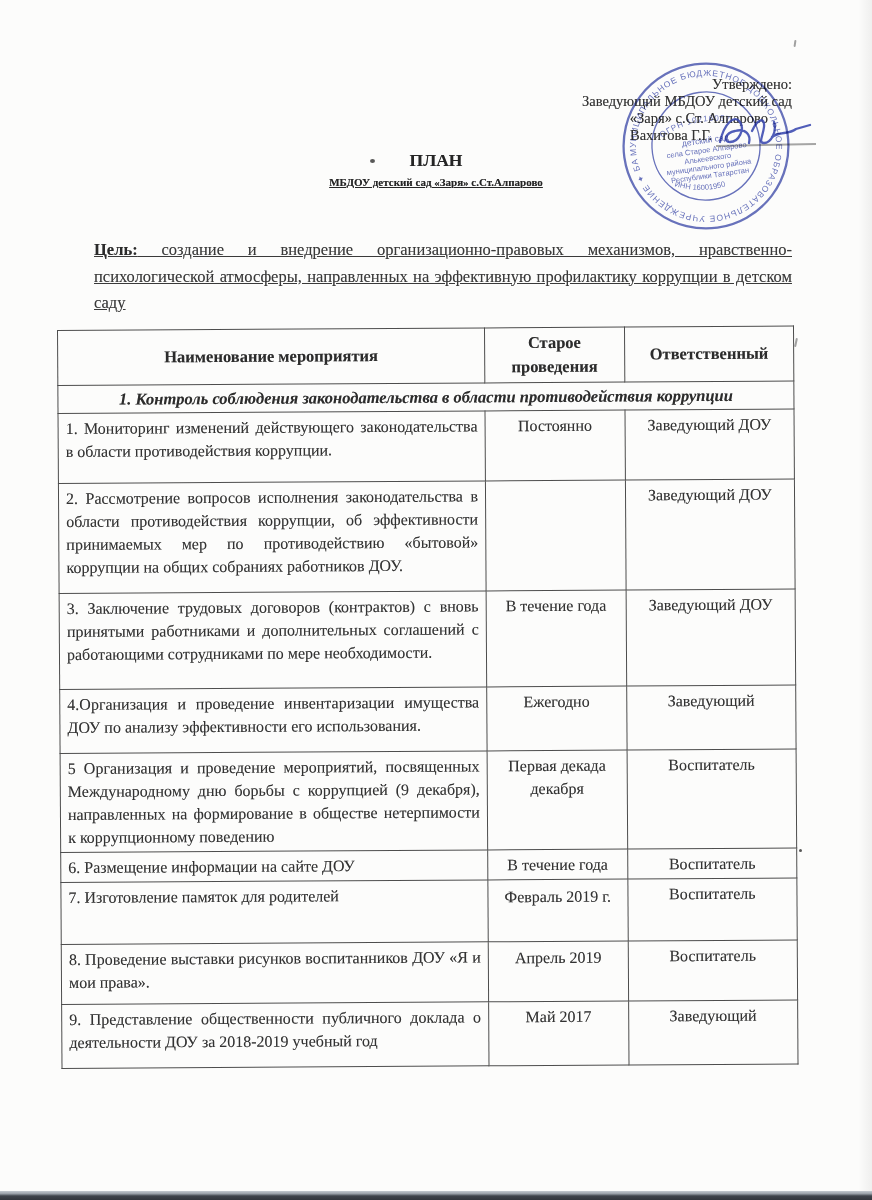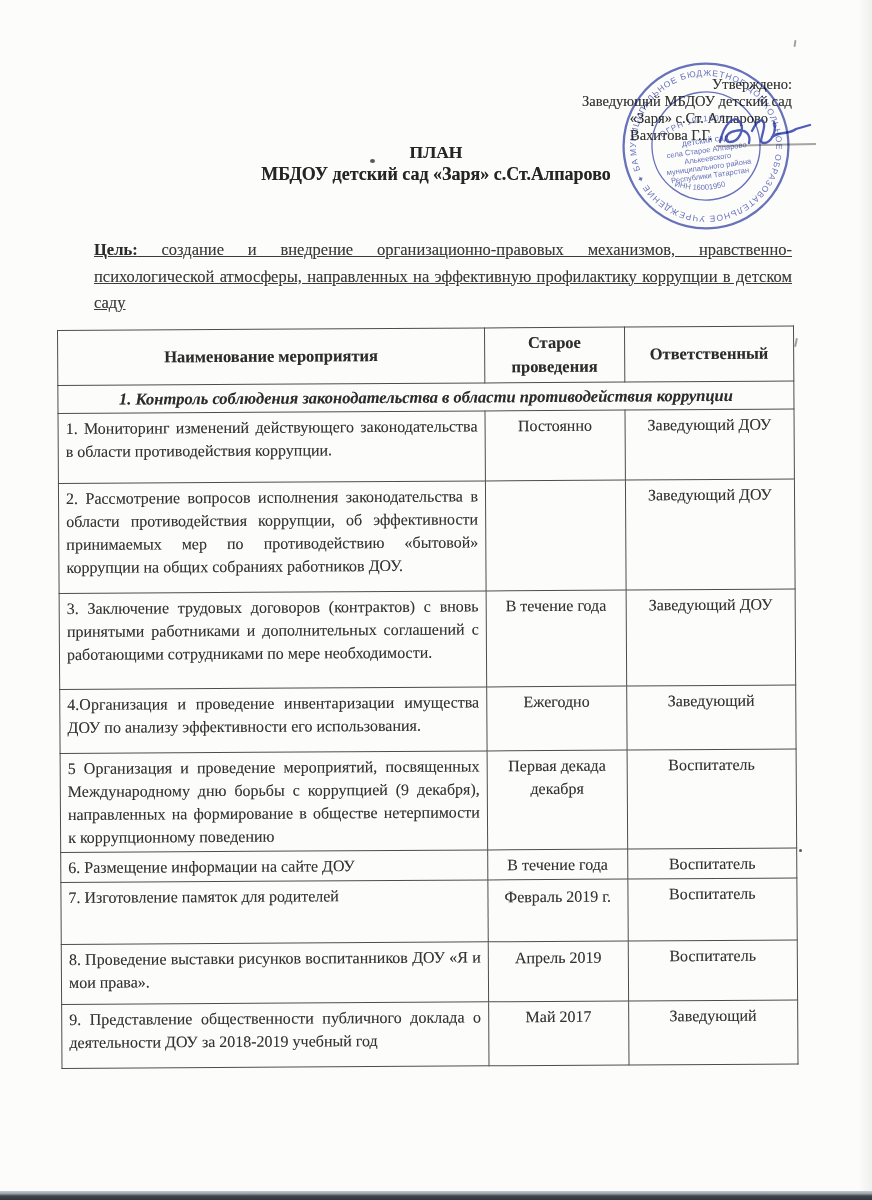--- a/index.html
+++ b/index.html
@@ -29,27 +29,27 @@
   }
   
   .stamp{
     position:absolute; left:616px; top:56px; width:180px; height:180px;
     opacity:.8; mix-blend-mode:multiply; pointer-events:none;
     transform:rotate(-8deg);
   }
   .stamp text{font-family:"Liberation Sans", sans-serif; fill:#4350ae;}
   
   .title{
-    position:absolute; top:142px; left:60px; width:752px;
+    position:absolute; top:150px; left:60px; width:752px;
     text-align:center; font-weight:bold; color:#252525;
     text-shadow:0 0 .5px rgba(40,40,40,.5);
   }
   .title .t1{font-size:17.5px; line-height:21px;}
   .title .t2{font-size:17.5px; line-height:21px;}
-  .title .t3{font-size:18px; line-height:22px;}
+  .title .t3{font-size:11px; line-height:22px;text-decoration:underline;}
   
   .goal{
     position:absolute; top:237px; left:94px; width:698px;
     font-size:16.5px; line-height:26.5px; text-align:justify;
     color:#3a3a3a; text-shadow:0 0 .4px rgba(60,60,60,.4);text-decoration:underline;
   }
   .goal b{color:#2b2b2b;}
   
   .tblwrap{
     position:absolute; top:330px; left:57px; width:737px;

